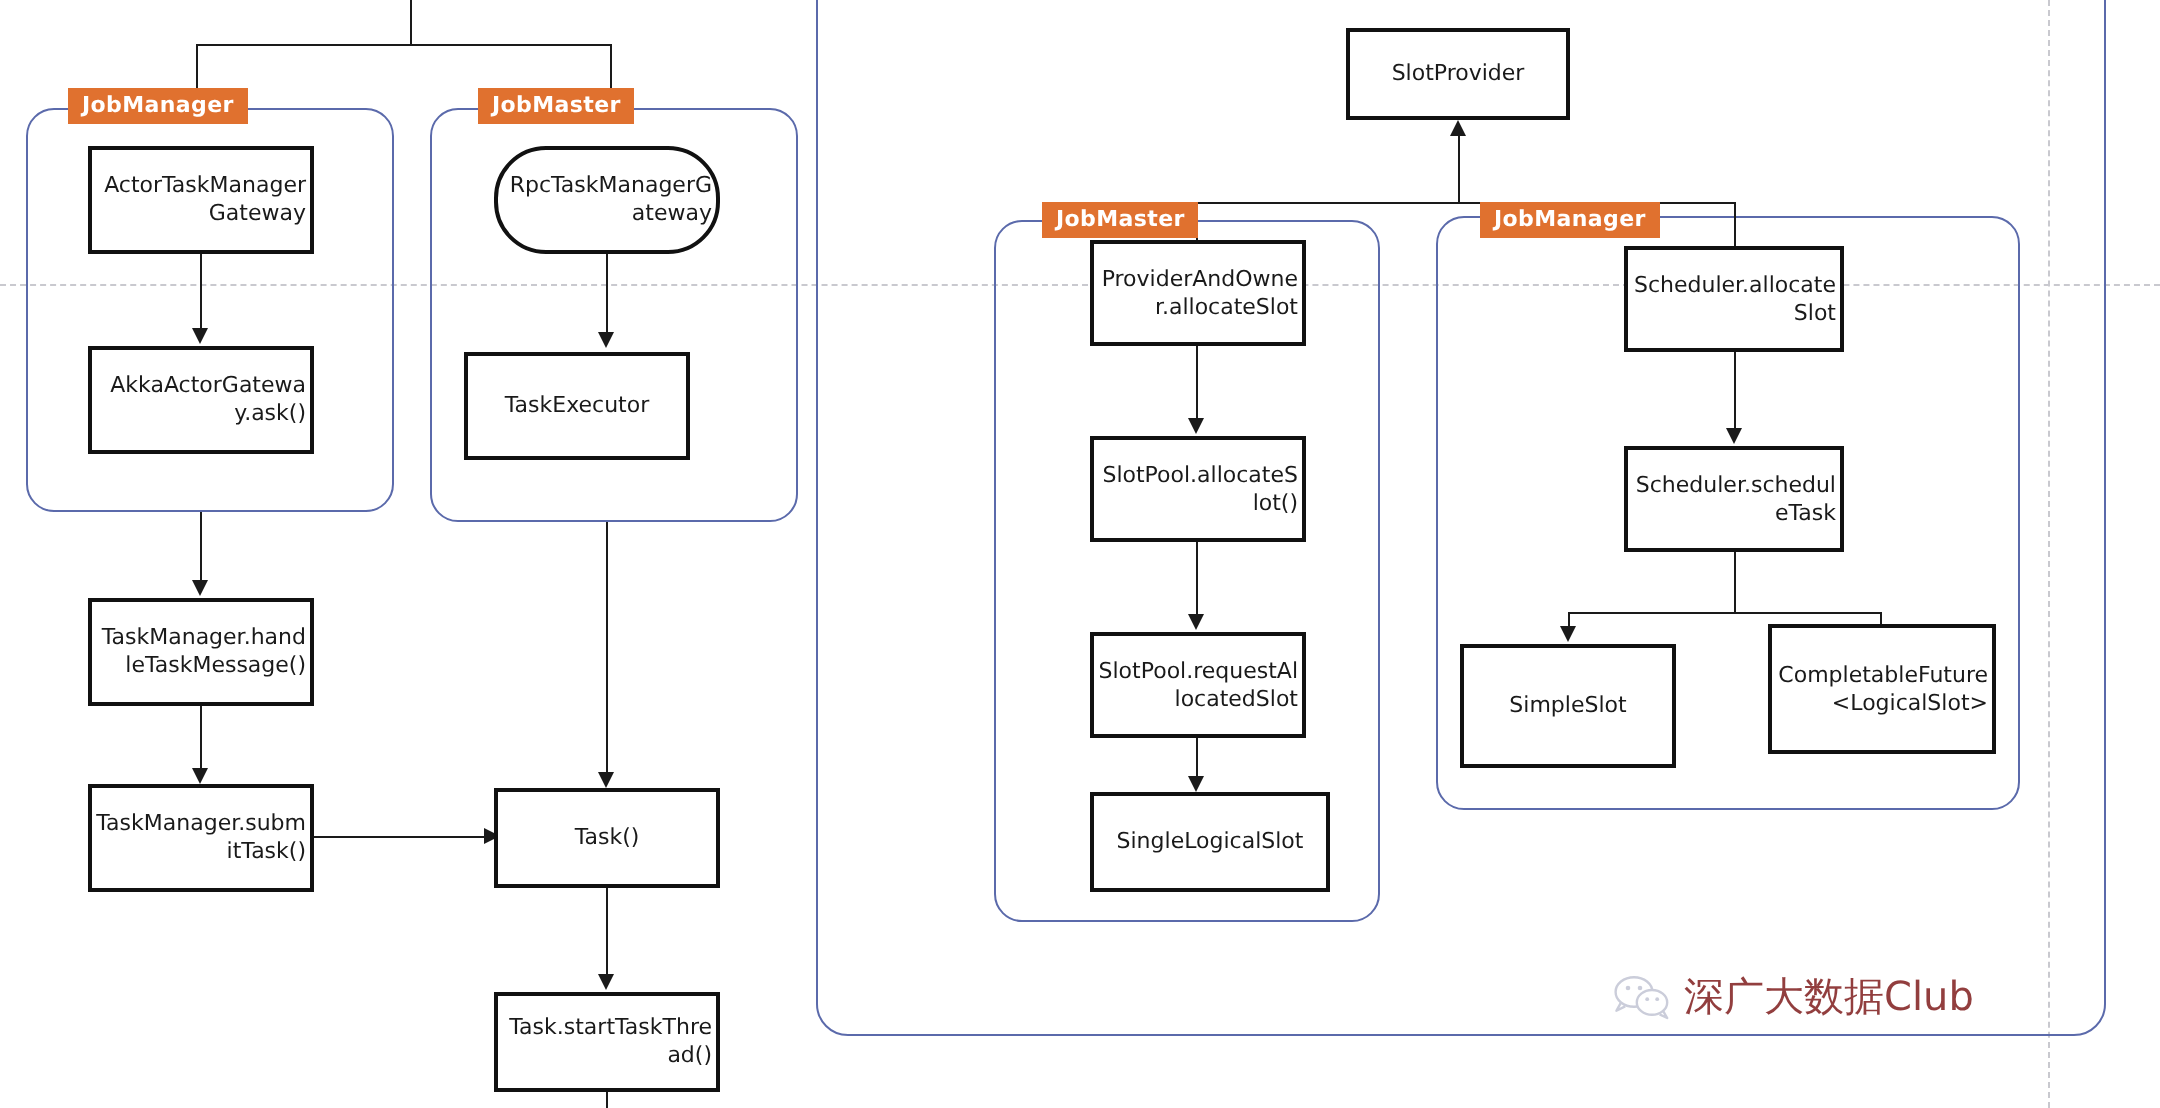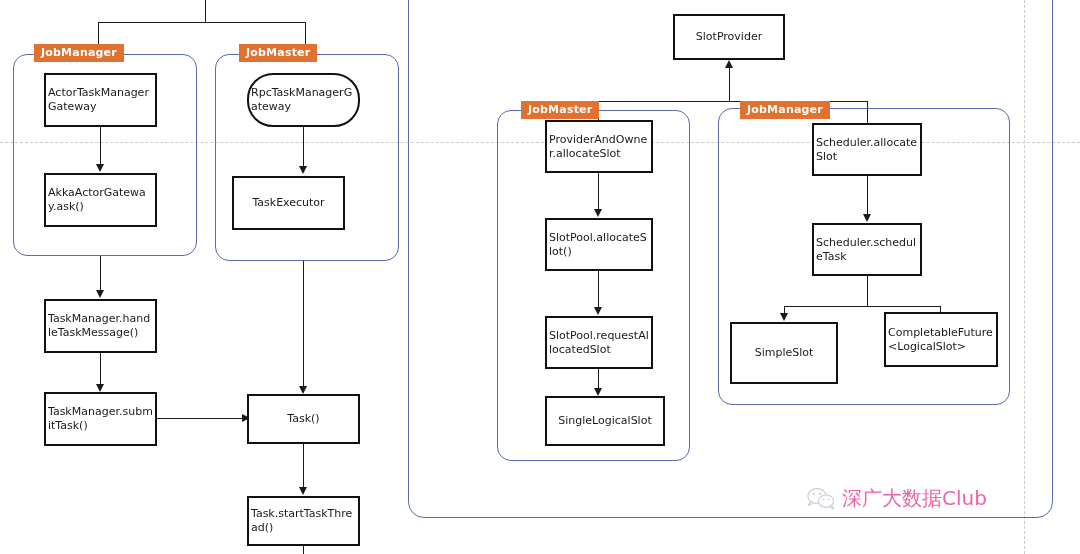--- a/index.html
+++ b/index.html
@@ -51,21 +51,21 @@
 
   
   .nodebox{
     position:absolute;
     border:2px solid #111111;
     background:#ffffff;
     box-sizing:border-box;
     display:flex;
     align-items:center;
     justify-content:center;
-    text-align:left;
+    text-align:right;
     z-index:4;
   }
   .nodebox span{
     display:block;
     font-size:11px;
     line-height:14px;
     color:#1a1a1a;
     padding:0 2px;
     word-break:break-all;
     font-family:"DejaVu Sans","Liberation Sans",sans-serif;
@@ -93,21 +93,21 @@
     border-top:4.5px solid transparent;
     border-bottom:4.5px solid transparent;
     border-left:8px solid #1a1a1a;
     z-index:3;
   }
 
   
   .watermark{
     position:absolute;
     display:flex;align-items:center;gap:6px;
-    color:#ec4899;
+    color:#7f1d1d;
     font-size:20px;
     font-family:"DejaVu Sans","Liberation Sans",sans-serif;
     white-space:nowrap;
     z-index:8;
     opacity:.85;
   }
   .wm-logo{
     width:30px;height:24px;position:relative;flex:0 0 auto;
   }
 </style>
@@ -230,21 +230,21 @@
   <div class="ln-v" style="left:867px;top:276px;height:30px;"></div>
   <div class="ln-h" style="left:784px;top:306px;width:157px;"></div>
   <div class="ln-v" style="left:784px;top:306px;height:9px;"></div>
   <div class="arrow-d" style="left:780px;top:313px;"></div>
   <div class="ln-v" style="left:940px;top:306px;height:9px;"></div>
   <div class="arrow-d" style="left:936px;top:313px;"></div>
 
   <div class="nodebox" style="left:730px;top:322px;width:108px;height:62px;">
     <span>SimpleSlot</span>
   </div>
-  <div class="nodebox" style="left:884px;top:312px;width:114px;height:55px;">
+  <div class="nodebox" style="left:884px;top:312px;width:114px;height:65px;">
     <span>CompletableFuture&lt;LogicalSlot&gt;</span>
   </div>
 
   <div class="watermark" style="left:806px;top:485px;">
     <span class="wm-logo">
       <svg width="30" height="24" viewBox="0 0 30 24" fill="none" aria-hidden="true">
         <ellipse cx="11" cy="9" rx="9.2" ry="7.4" stroke="#c2c5d4" stroke-width="1.2" fill="none"></ellipse>
         <path d="M4.4 14.4 L2.2 18.4 L6.6 16.2" stroke="#c2c5d4" stroke-width="1.2" fill="none" stroke-linejoin="round"></path>
         <circle cx="8" cy="7" r="1.15" fill="#c2c5d4"></circle>
         <circle cx="14" cy="7" r="1.15" fill="#c2c5d4"></circle>

